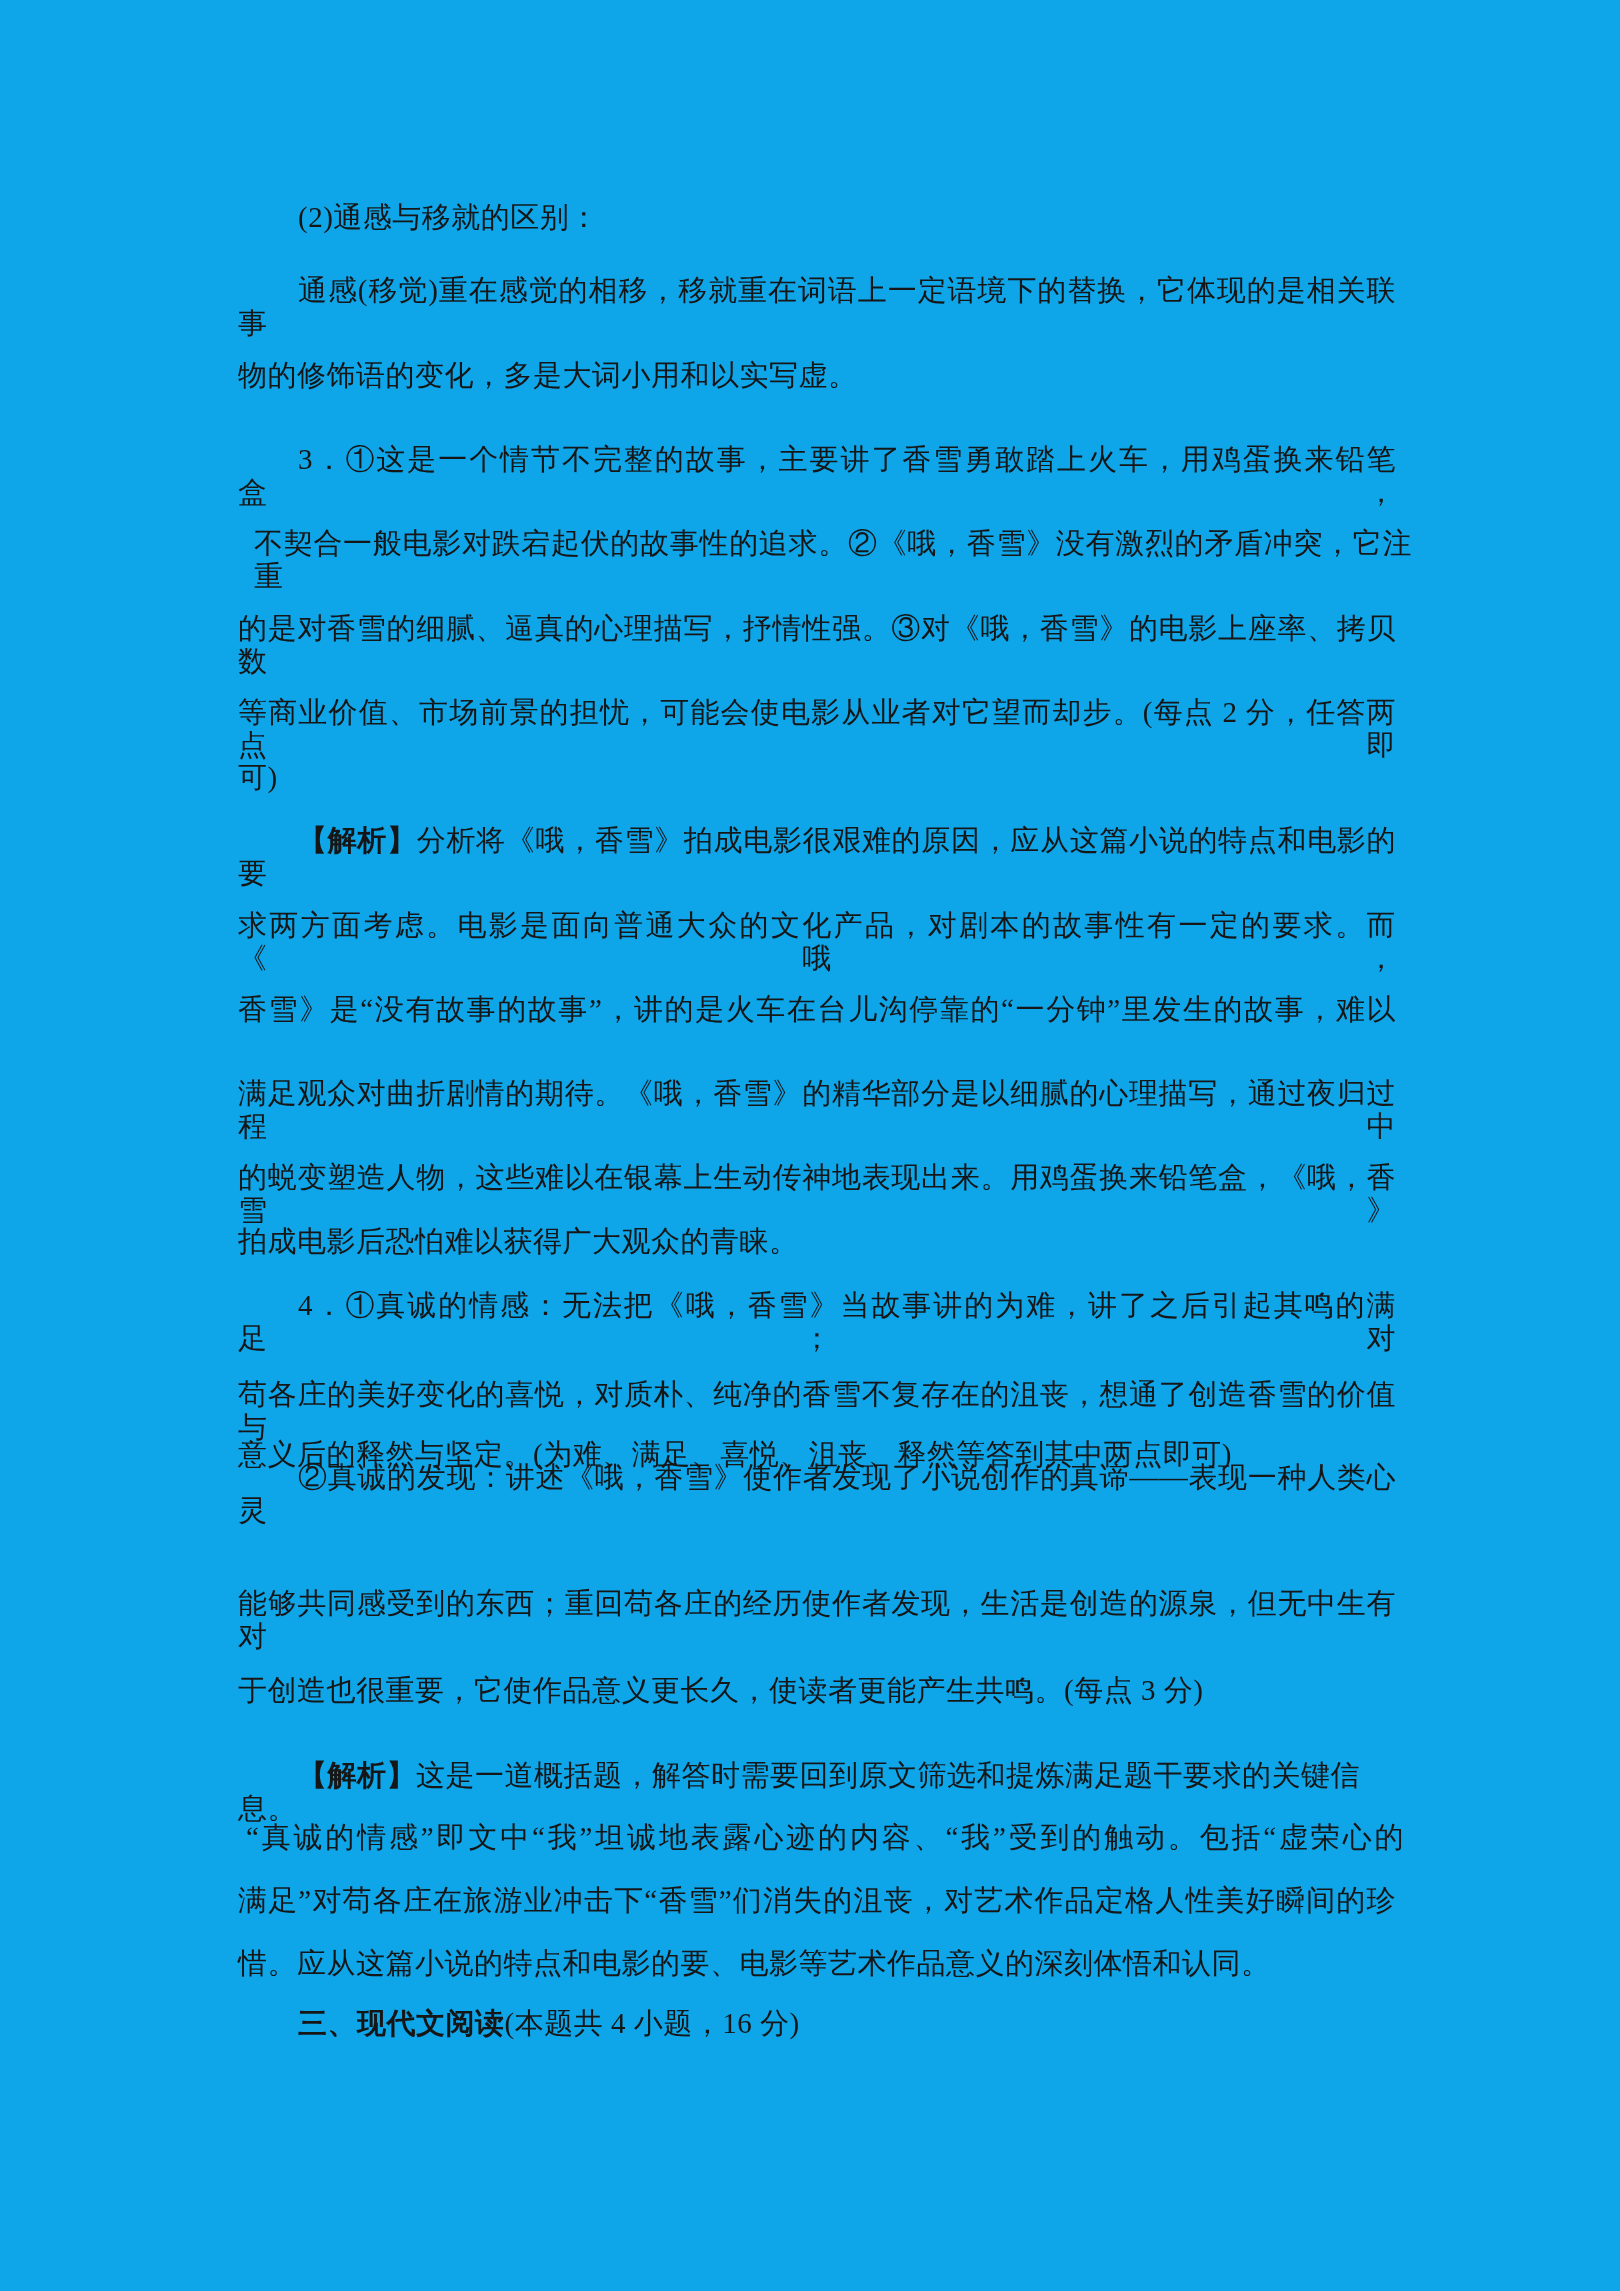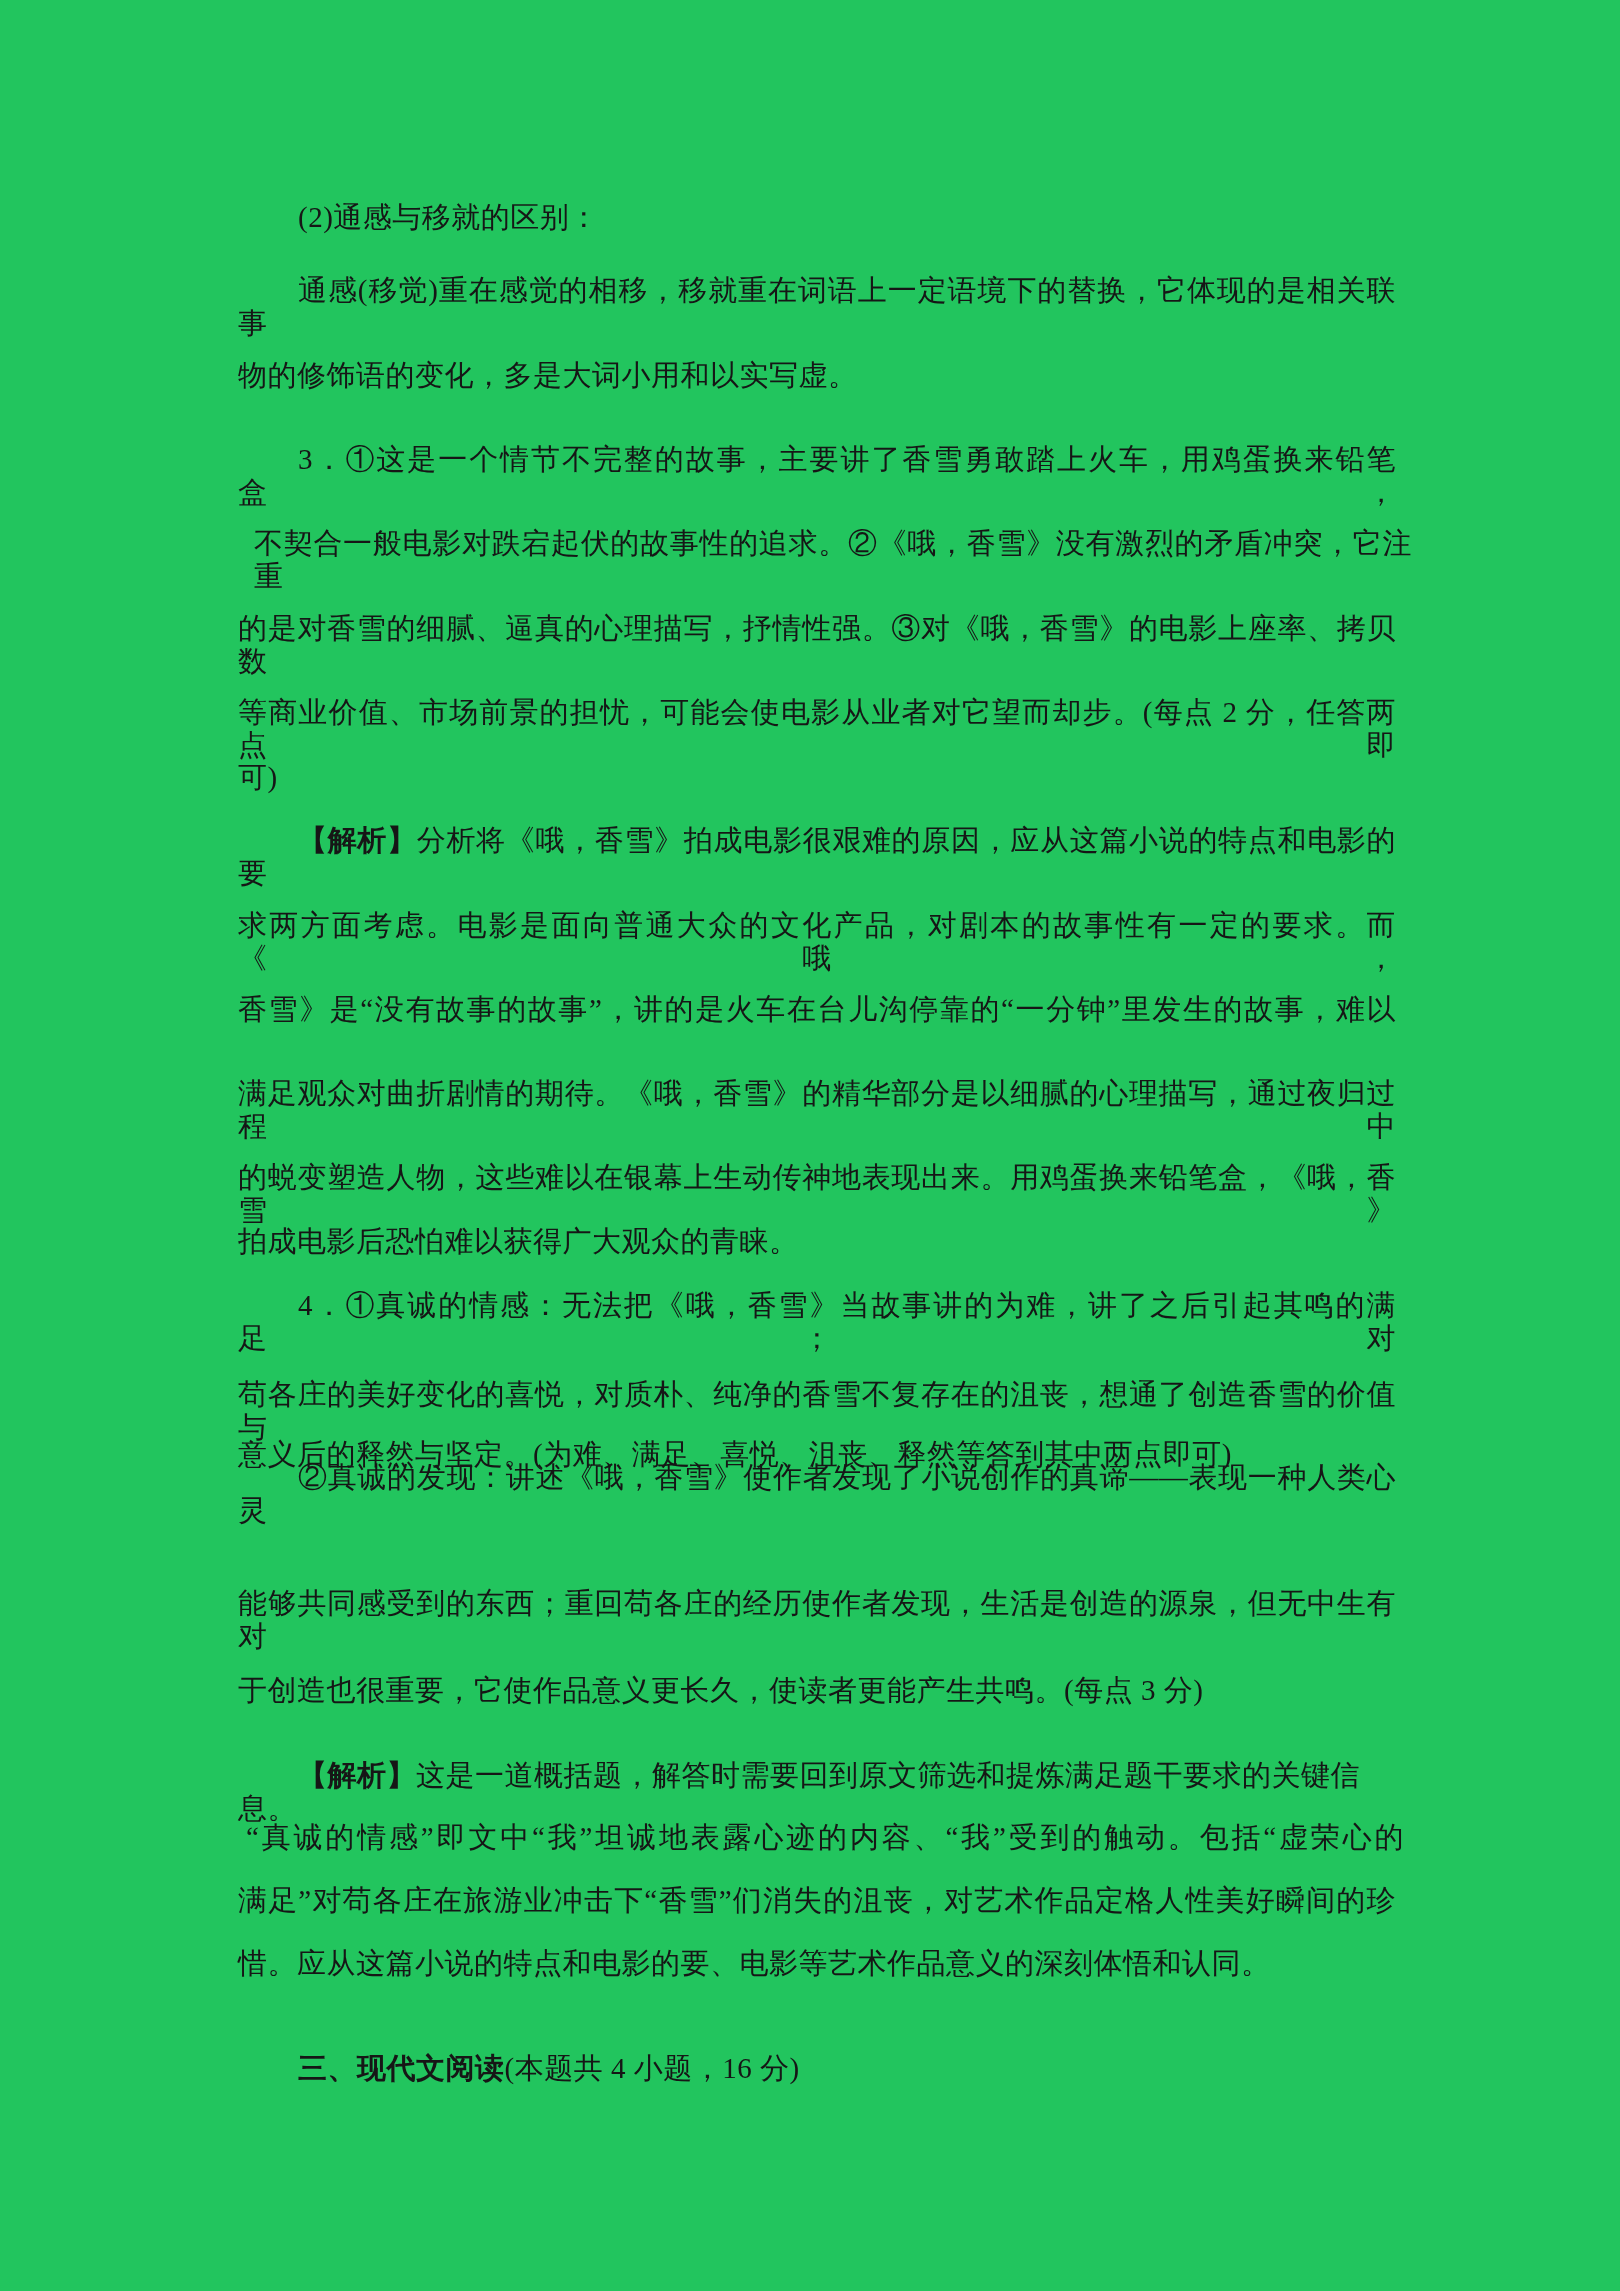--- a/index.html
+++ b/index.html
@@ -4,21 +4,21 @@
 <style>
   html, body {
     margin: 0;
     padding: 0;
     background: #ffffff;
   }
   .page {
     position: relative;
     width: 1620px;
     height: 2292px;
-    background: #22c55e;
+    background: #0ea5e9;
     font-family: "Liberation Serif", "DejaVu Serif", serif;
     color: #161616;
     overflow: hidden;
   }
   .line {
     position: absolute;
     left: 238px;
     width: 1158px;
     font-size: 29px;
     line-height: 1.15;
@@ -60,16 +60,16 @@
       <div class="line indent just" style="top: 1289px;"><span class="">4．①真诚的情感：无法把《哦，香雪》当故事讲的为难，讲了之后引起其鸣的满足；对</span></div>
       <div class="line just" style="top: 1378px;"><span class="">苟各庄的美好变化的喜悦，对质朴、纯净的香雪不复存在的沮丧，想通了创造香雪的价值与</span></div>
       <div class="line" style="top: 1438px;"><span class="">意义后的释然与坚定。(为难、满足、喜悦、沮丧、释然等答到其中两点即可)</span></div>
       <div class="line indent just" style="top: 1461px;"><span class="">②真诚的发现：讲述《哦，香雪》使作者发现了小说创作的真谛——表现一种人类心灵</span></div>
       <div class="line just" style="top: 1587px;"><span class="">能够共同感受到的东西；重回苟各庄的经历使作者发现，生活是创造的源泉，但无中生有对</span></div>
       <div class="line" style="top: 1674px;"><span class="">于创造也很重要，它使作品意义更长久，使读者更能产生共鸣。(每点 3 分)</span></div>
       <div class="line indent" style="top: 1759px;"><span class="bold">【解析】</span><span class="">这是一道概括题，解答时需要回到原文筛选和提炼满足题干要求的关键信息。</span></div>
       <div class="line just" style="top: 1821px; margin-left: 8px;"><span class="">“真诚的情感”即文中“我”坦诚地表露心迹的内容、“我”受到的触动。包括“虚荣心的</span></div>
       <div class="line just" style="top: 1884px;"><span class="">满足”对苟各庄在旅游业冲击下“香雪”们消失的沮丧，对艺术作品定格人性美好瞬间的珍</span></div>
       <div class="line" style="top: 1947px;"><span class="">惜。应从这篇小说的特点和电影的要、电影等艺术作品意义的深刻体悟和认同。</span></div>
-      <div class="line indent" style="top: 2007px; margin-top: 45px;"><span class="bold">三、现代文阅读</span><span class="">(本题共 4 小题，16 分)</span></div>
+      <div class="line indent" style="top: 2007px;"><span class="bold">三、现代文阅读</span><span class="">(本题共 4 小题，16 分)</span></div>
     </div>
 </div>
 
 
 </body></html>

